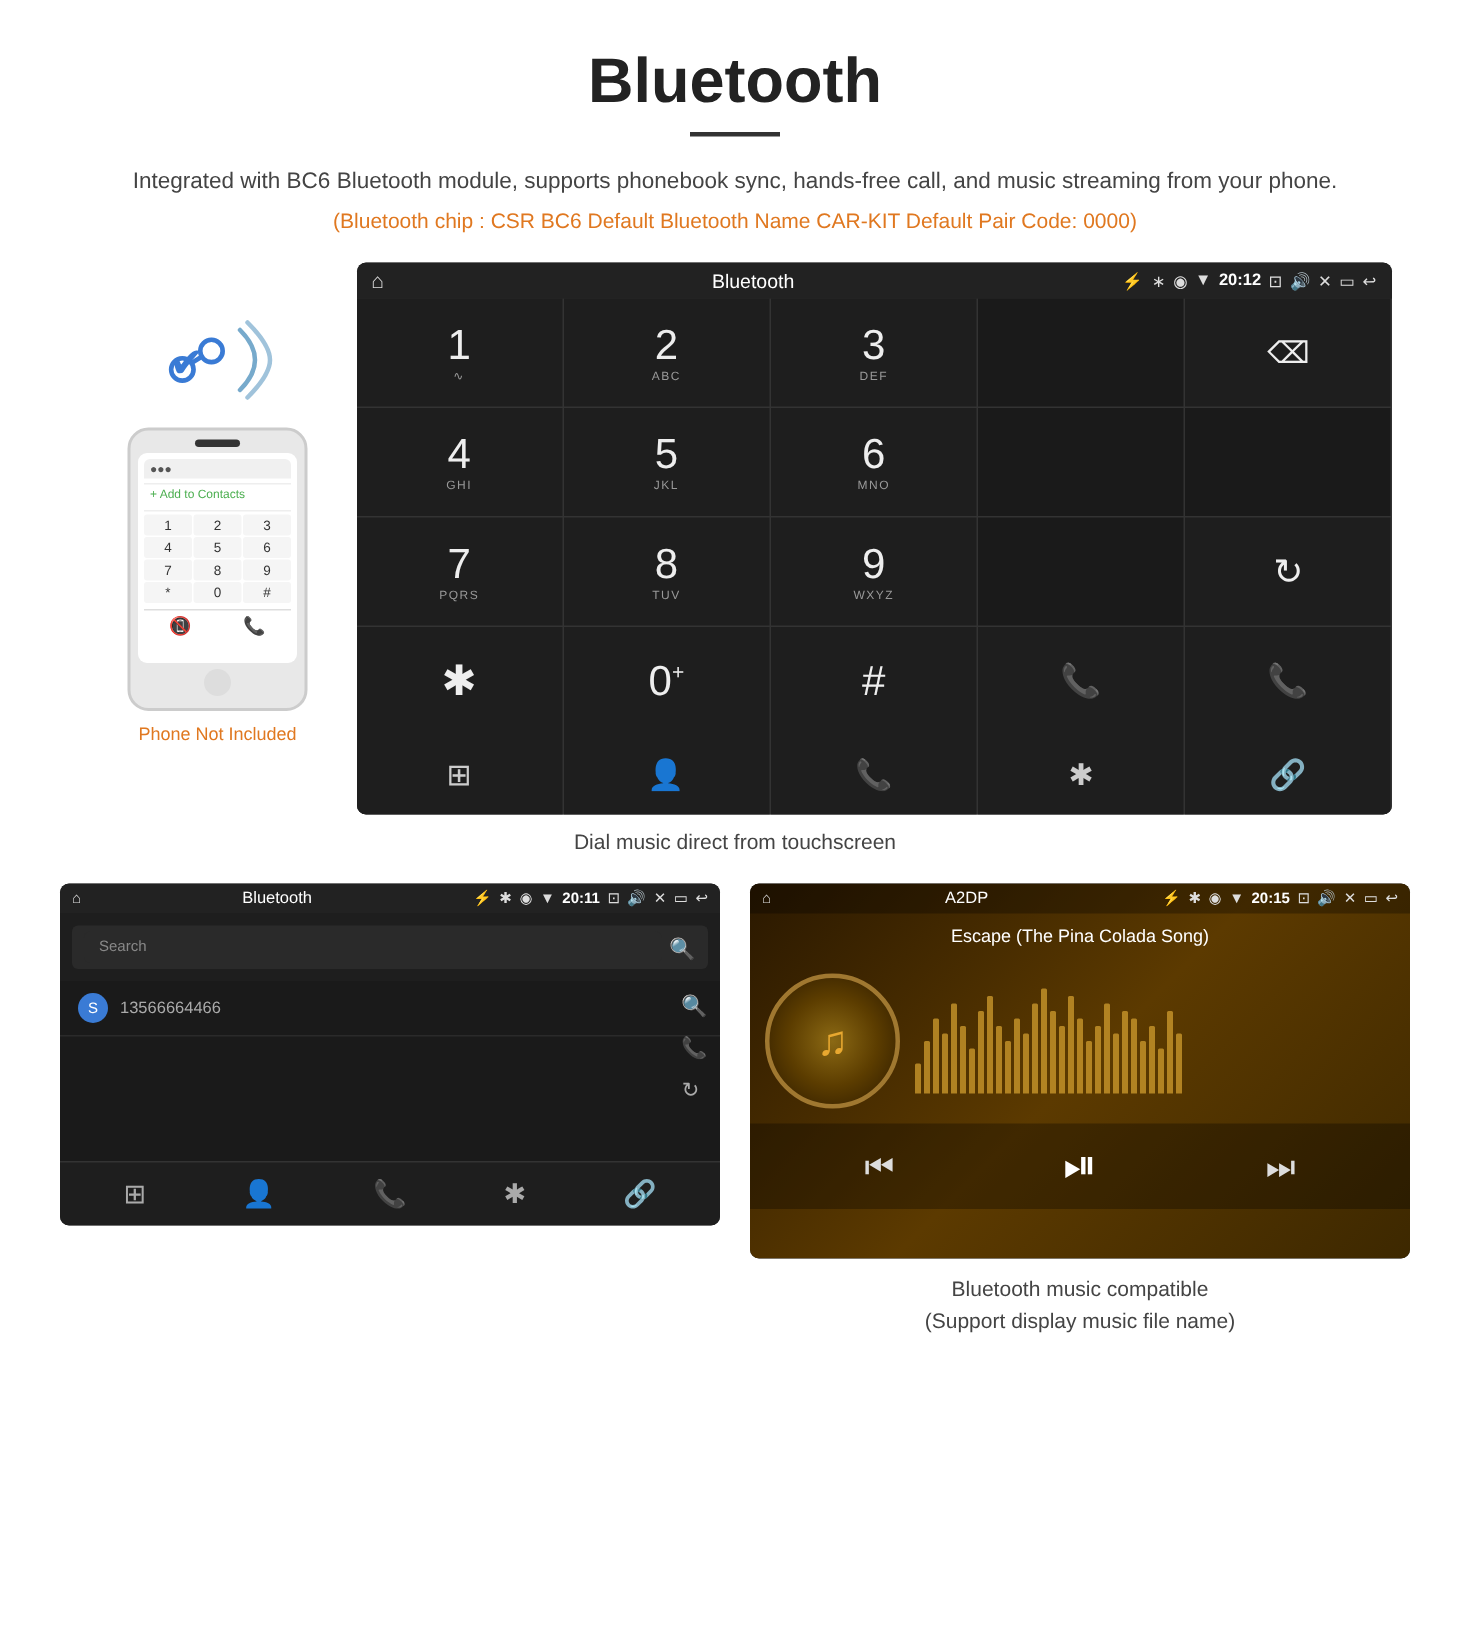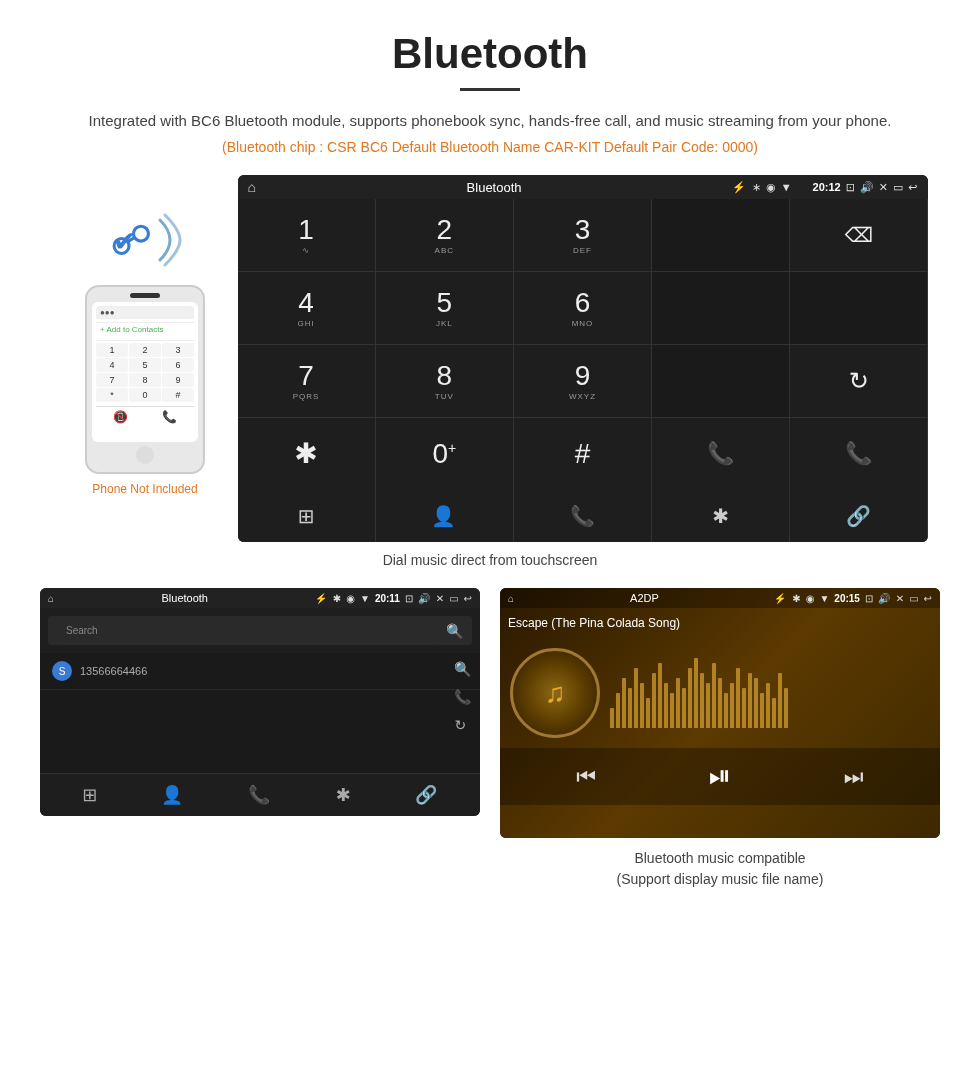--- a/index.html
+++ b/index.html
@@ -150,21 +150,21 @@
       color: #ddd;
       display: flex;
       align-items: center;
       padding: 4px 10px;
       font-size: 11px;
       gap: 6px;
     }
     .status-home { font-size: 14px; }
     .status-title { flex: 1; text-align: center; font-size: 13px; color: #fff; font-weight: 500; }
     .status-icons { display: flex; gap: 5px; align-items: center; font-size: 11px; }
-    .status-time { color: #fff; font-weight: bold; margin-left: 16px; }
+    .status-time { color: #fff; font-weight: bold; }
 
     .dialpad-grid {
       display: grid;
       grid-template-columns: repeat(5, 1fr);
       gap: 1px;
       background: #333;
     }
     .dial-cell {
       background: #1e1e1e;
       display: flex;
@@ -324,20 +324,21 @@
       background: rgba(0,0,0,0.3);
       color: #ddd;
       display: flex;
       align-items: center;
       padding: 4px 8px;
       font-size: 10px;
       gap: 5px;
     }
     .music-title-bar { flex: 1; text-align: center; color: #fff; font-size: 11px; font-weight: 500; }
     .music-song-title {
+      text-align: center;
       color: #fff;
       font-size: 12px;
       padding: 8px;
       font-weight: 500;
     }
     .music-content {
       display: flex;
       padding: 10px;
       gap: 10px;
       align-items: center;

